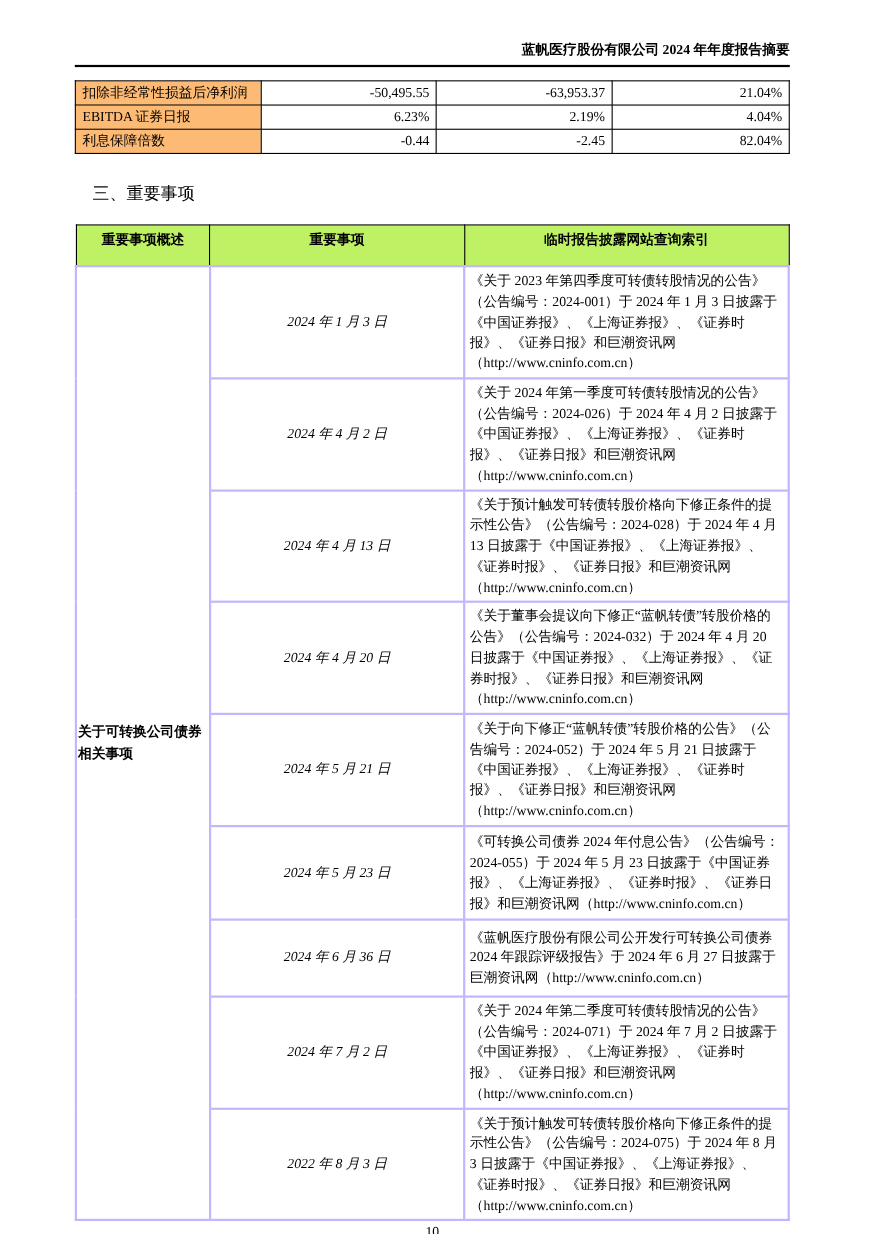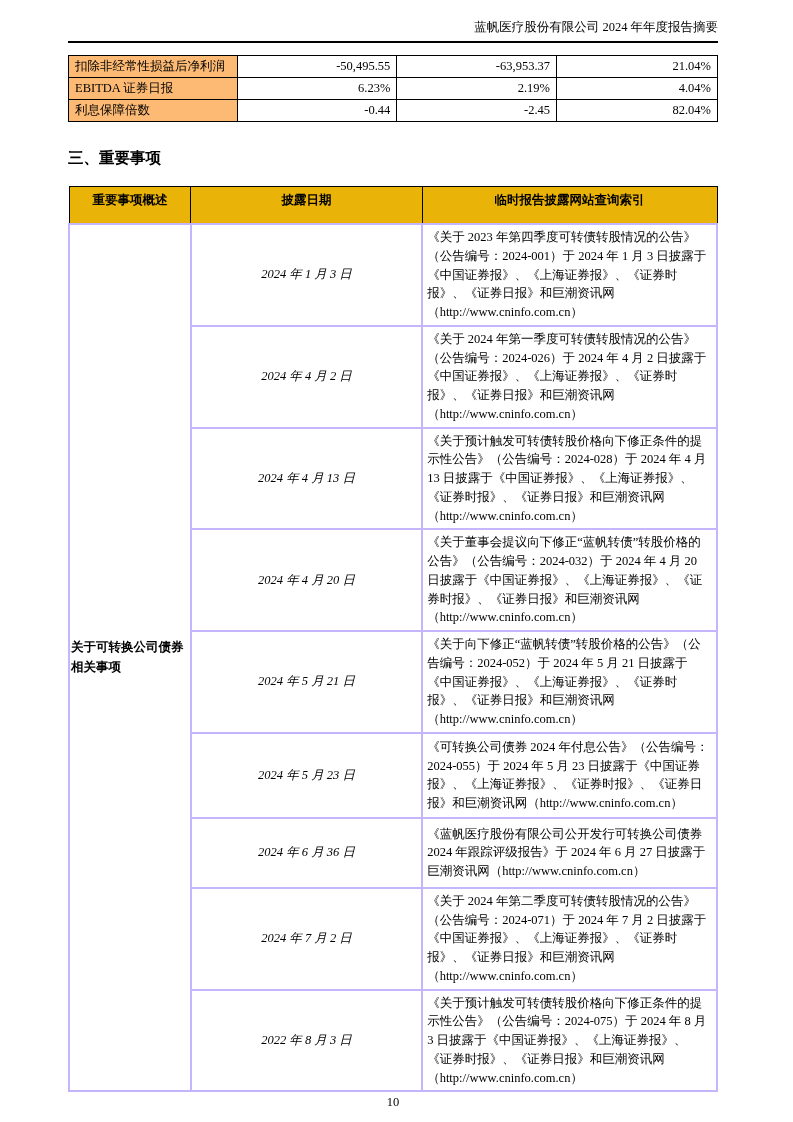--- a/index.html
+++ b/index.html
@@ -5,37 +5,37 @@
   html,body { margin:0; padding:0; background:#ebebeb; }
   .page {
     width:793px; height:1122px; background:#ffffff; position:relative;
     font-family:"Liberation Serif","DejaVu Serif",serif; color:#000;
     margin:0 auto; overflow:hidden; box-sizing:border-box;
   }
   .content { position:absolute; left:68px; top:0; width:650px; }
 
   
   .doc-header {
-    margin-top:20px; text-align:right; font-weight:normal; font-size:12.5px;
+    margin-top:38px; text-align:right; font-weight:bold; font-size:12.5px;
     padding-bottom:6px; border-bottom:2px solid #000; line-height:1.2;
   }
 
   
   table { border-collapse:collapse; width:100%; table-layout:fixed; }
   .fin-table { margin-top:12px; font-size:12.5px; }
   .fin-table td { border:1px solid #000; padding:1px 6px; height:19px; overflow:hidden; }
   .fin-table td.lbl { background:#fdba74; text-align:left; }
   .fin-table td.num { text-align:right; }
 
-  .section-title { margin:26px 0 0 0; font-size:15.5px; font-weight:bold; }
+  .section-title { margin:26px 0 0 16px; font-size:15.5px; font-weight:normal; }
 
   
   .events-table { margin-top:17px; font-size:12.5px; }
   .events-table th {
-    border:1px solid #000; background:#eab308; font-weight:bold;
+    border:1px solid #000; background:#bef264; font-weight:bold;
     height:30px; text-align:center; vertical-align:top; padding-top:5px;
   }
   .events-table td { border:2px solid #c4b5fd; vertical-align:middle; overflow:hidden; }
   .events-table td.cat { text-align:left; padding:1px 1px; line-height:1.55;font-weight:bold; }
   .events-table td.date { text-align:center; padding:2px;font-style:italic; }
   .events-table td.idx { text-align:left; padding:3px 5px 3px 4px; line-height:1.5; overflow-wrap:break-word; }
 
   .footer { text-align:center; font-size:12.5px; margin-top:3px; }
 </style>
 </head>
@@ -81,21 +81,21 @@
 
     <table class="events-table">
       <colgroup>
           <col style="width:18.8%">
           <col style="width:35.7%">
           <col style="width:45.5%">
         </colgroup>
       <thead>
         <tr>
           <th>重要事项概述</th>
-          <th>披露日期</th>
+          <th>重要事项</th>
           <th>临时报告披露网站查询索引</th>
         </tr>
       </thead>
       <tbody>
         <tr style="height:85px">
           <td class="cat" rowspan="9">关于可转换公司债券相关事项</td>
           <td class="date">2024 年 1 月 3 日</td>
           <td class="idx">《关于 2023 年第四季度可转债转股情况的公告》（公告编号：2024-001）于 2024 年 1 月 3 日披露于《中国证券报》、《上海证券报》、《证券时报》、《证券日报》和巨潮资讯网（http://www.cninfo.com.cn）</td>
         </tr>
         <tr style="height:89px">

